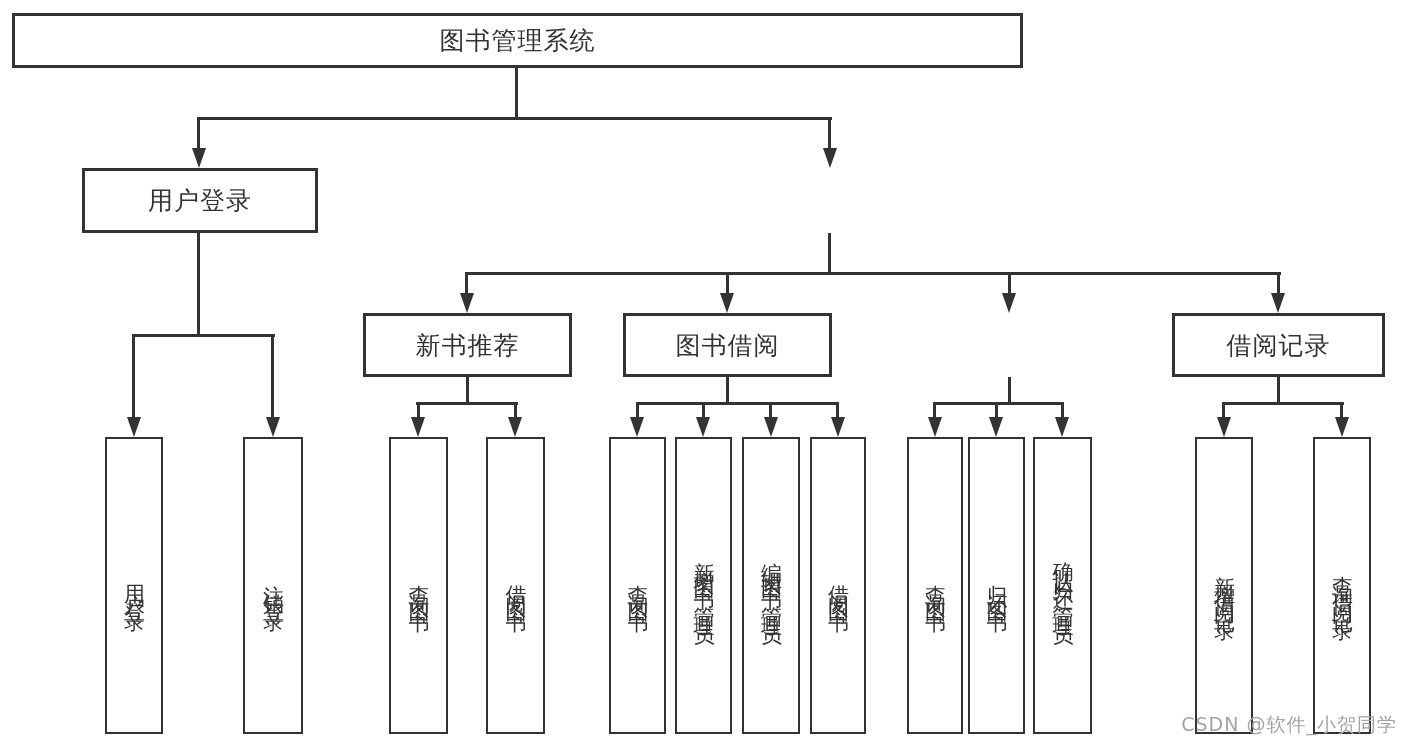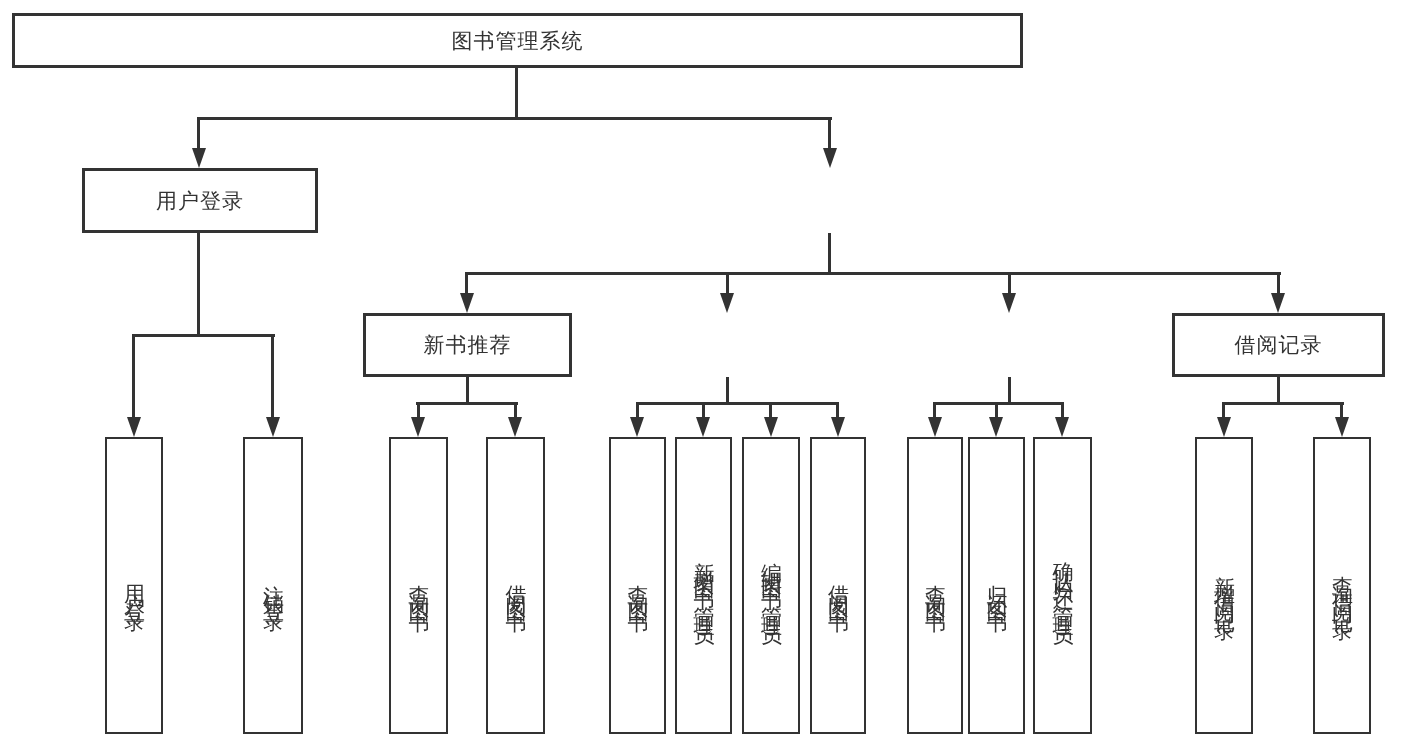--- a/index.html
+++ b/index.html
@@ -12,21 +12,21 @@
   body{font-family:"DejaVu Sans","Liberation Sans",sans-serif;}
   .stage{
     position:relative;width:1405px;height:747px;background:var(--background);
     overflow:hidden;color:var(--text);
   }
   .box{
     position:absolute;box-sizing:border-box;border:3px solid var(--line);
     background:var(--background);display:flex;align-items:center;justify-content:center;
   }
   .box .hlabel{
-    font-size:21px;letter-spacing:1px;color:var(--text);white-space:nowrap;
+    font-size:25px;letter-spacing:1px;color:var(--text);white-space:nowrap;
   }
   .leaf{border-width:2.5px;}
   .leaf .vlabel{
     writing-mode:vertical-rl;text-orientation:mixed;
     font-size:21px;line-height:1;letter-spacing:9px;color:var(--text);
   }
   .vline,.hline{position:absolute;background:var(--line);}
   .vline{width:3px;}
   .hline{height:3px;}
   .arrow{
@@ -47,20 +47,23 @@
   <div class="box" style="left:12px;top:13px;width:1011px;height:55px;">
     <span class="hlabel">图书管理系统</span>
   </div>
 
   <div class="box" style="left:82px;top:168px;width:236px;height:65px;">
     <span class="hlabel">用户登录</span>
   </div>
 
   <div class="box" style="left:363px;top:313px;width:209px;height:64px;justify-content:center;">
     <span class="hlabel">新书推荐</span>
+  </div>
+  <div class="box" style="left:623px;top:313px;width:209px;height:64px;">
+    <span class="hlabel">图书借阅</span>
   </div>
   <div class="box" style="left:1172px;top:313px;width:213px;height:64px;">
     <span class="hlabel">借阅记录</span>
   </div>
 
   <div class="box leaf" style="left:105px;top:437px;width:58px;height:297px;">
     <span class="vlabel">用户登录</span>
   </div>
   <div class="box leaf" style="left:243px;top:437px;width:60px;height:297px;">
     <span class="vlabel">注销登录</span>
@@ -157,14 +160,15 @@
   <div class="vline" style="left:995px;top:402px;height:18px;"></div>
   <div class="arrow" style="left:989px;top:417px;"></div>
   <div class="vline" style="left:1061px;top:402px;height:18px;"></div>
   <div class="arrow" style="left:1055px;top:417px;"></div>
 
   <div class="vline" style="left:1222px;top:402px;height:18px;"></div>
   <div class="arrow" style="left:1217px;top:417px;"></div>
   <div class="vline" style="left:1340px;top:402px;height:18px;"></div>
   <div class="arrow" style="left:1335px;top:417px;"></div>
 
+  <div class="watermark">CSDN @软件_小贺同学</div>
 
 </div>
 
 </body></html>

